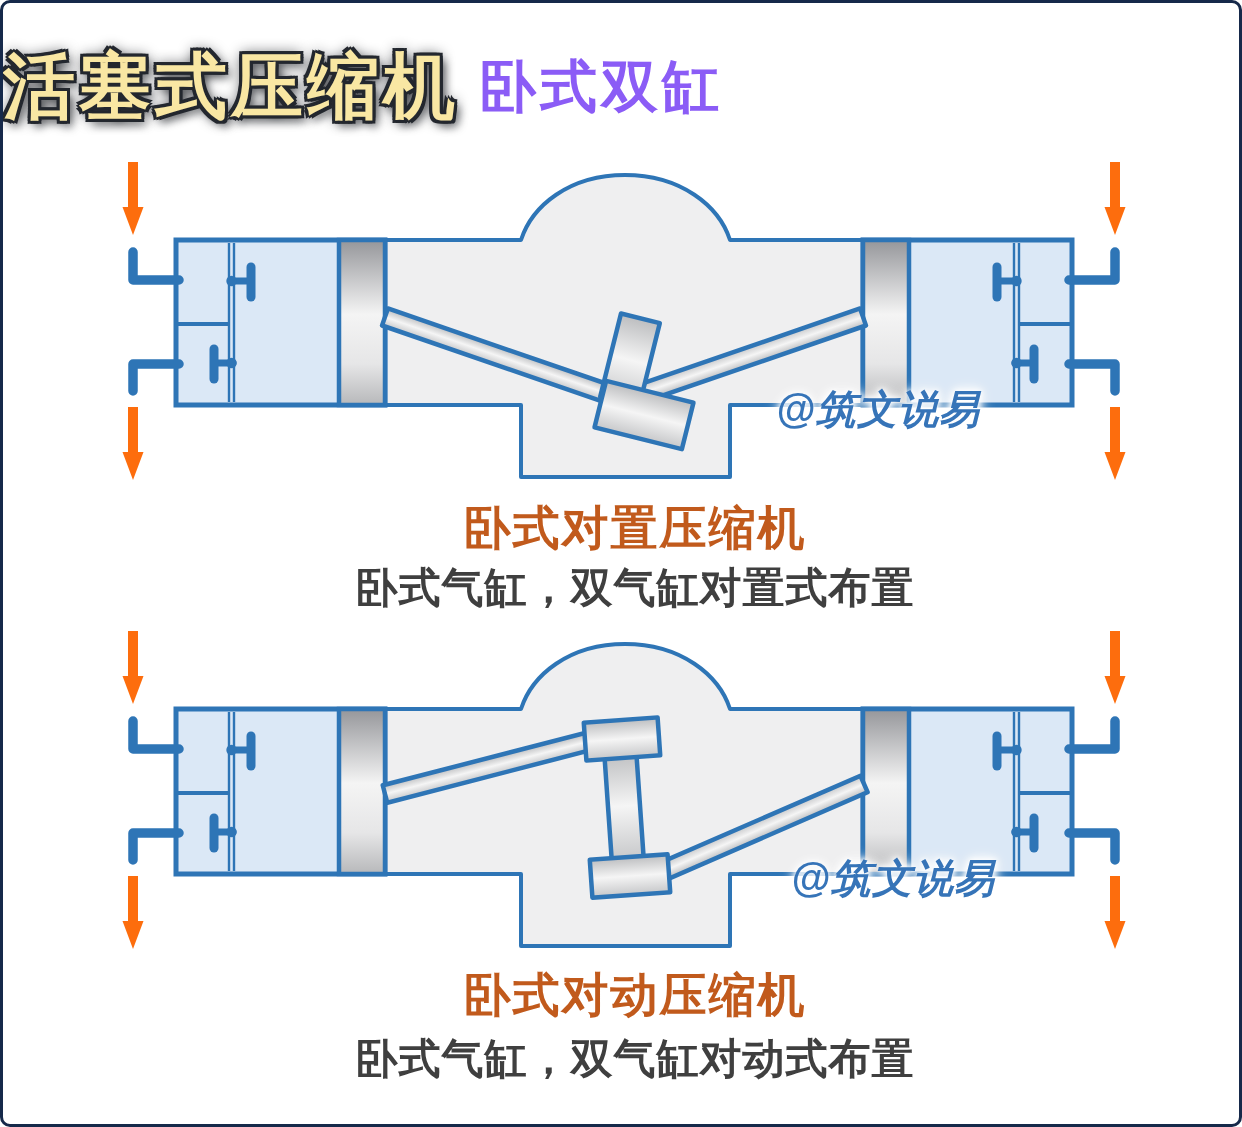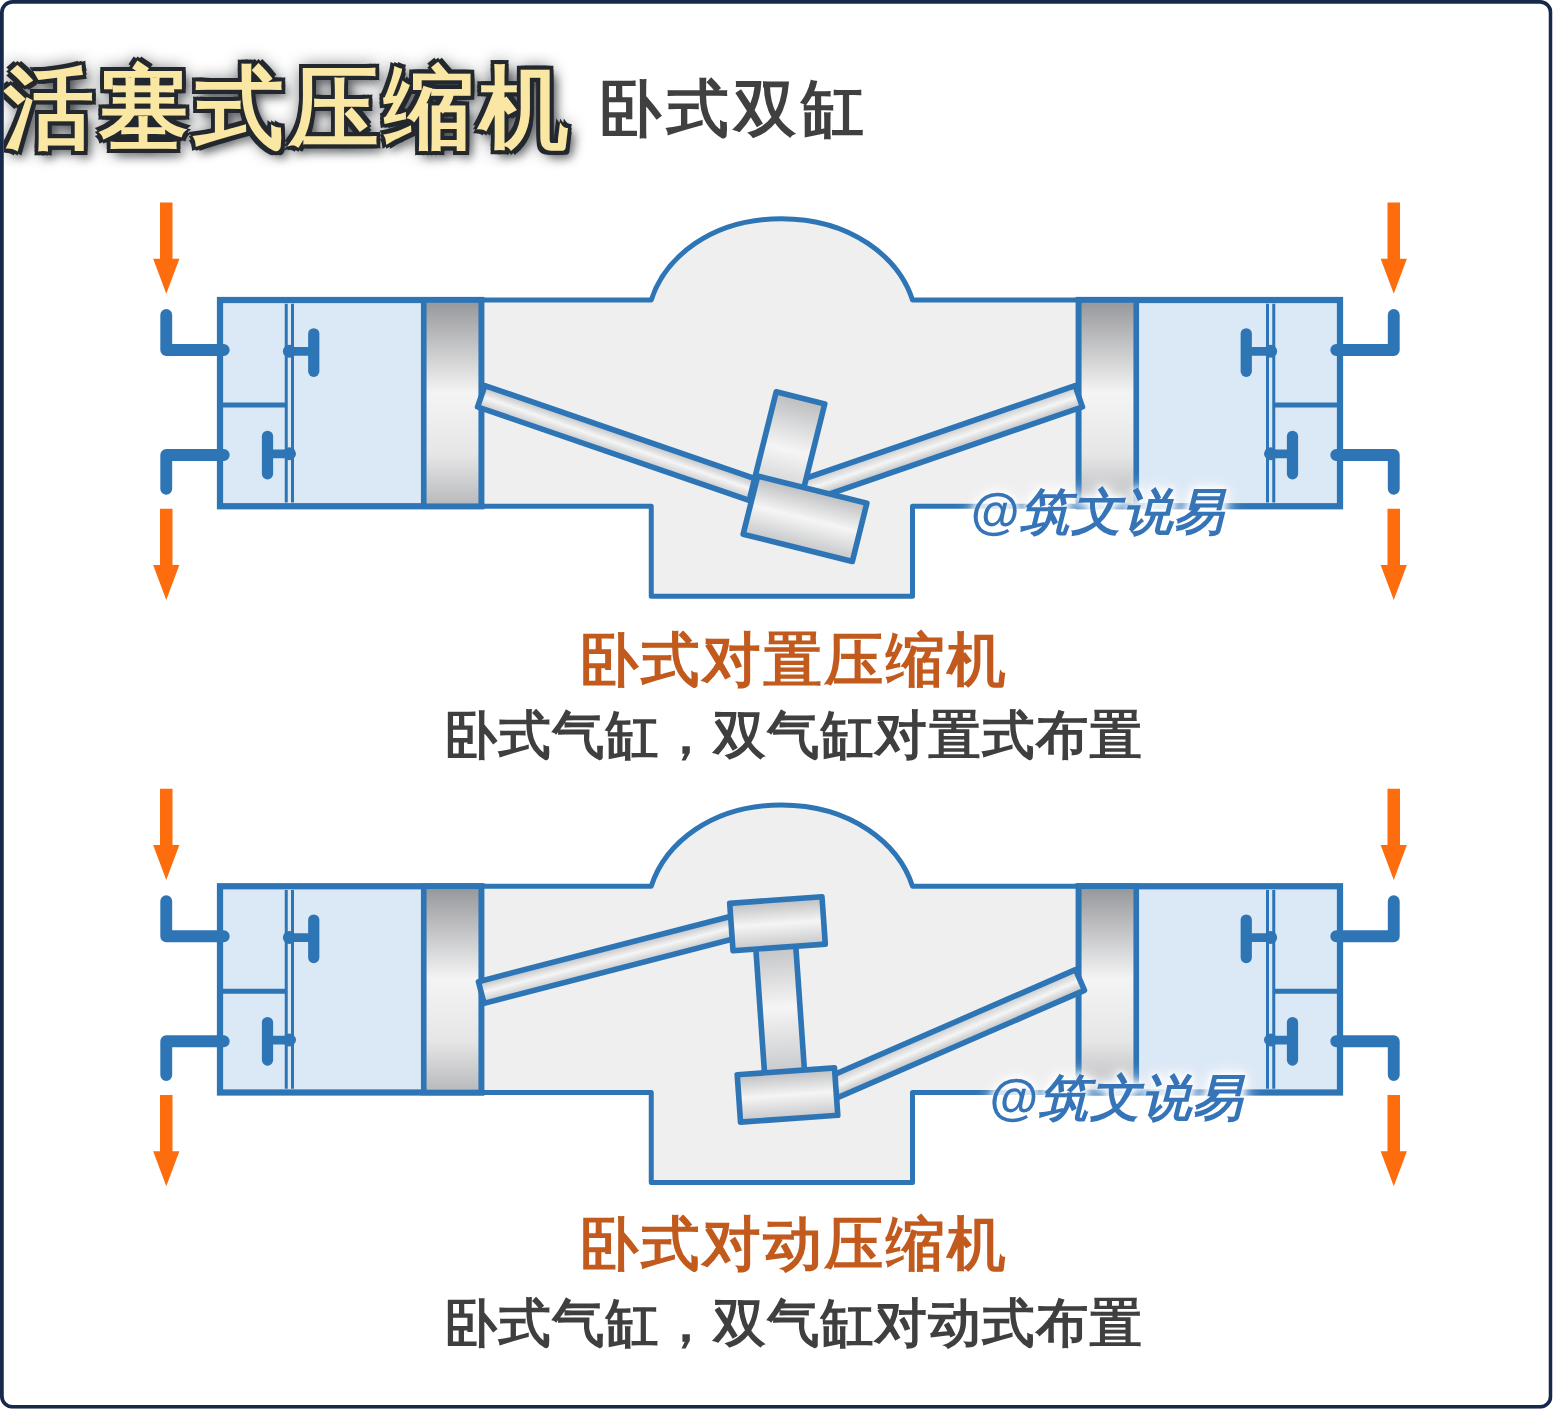--- a/index.html
+++ b/index.html
@@ -24,22 +24,22 @@
     color:#f9e7a3;
     text-shadow:
       -3px -3px 0 #23272e, 3px -3px 0 #23272e,
       -3px  3px 0 #23272e, 3px  3px 0 #23272e,
        0   -3px 0 #23272e, 0    3px 0 #23272e,
       -3px  0   0 #23272e, 3px  0   0 #23272e,
        0 0 14px rgba(10,12,18,.9),
        5px 6px 8px rgba(10,12,18,.55);
   }
   .t-sub{
-    font-size:50px;font-weight:bold;letter-spacing:4px;
-    color:#404040;
+    font-size:57px;font-weight:bold;letter-spacing:4px;
+    color:#8b5cf6;
   }
   
   svg.diagrams{position:absolute;left:0;top:0;}
   
   .wm{
     position:absolute;
     font-size:40px;font-weight:bold;letter-spacing:1px;
     color:#3674b8;white-space:nowrap;
     text-shadow:0 0 5px #fff,0 0 8px #fff,0 0 12px #fff,0 0 16px #fff;
     font-style:italic;

